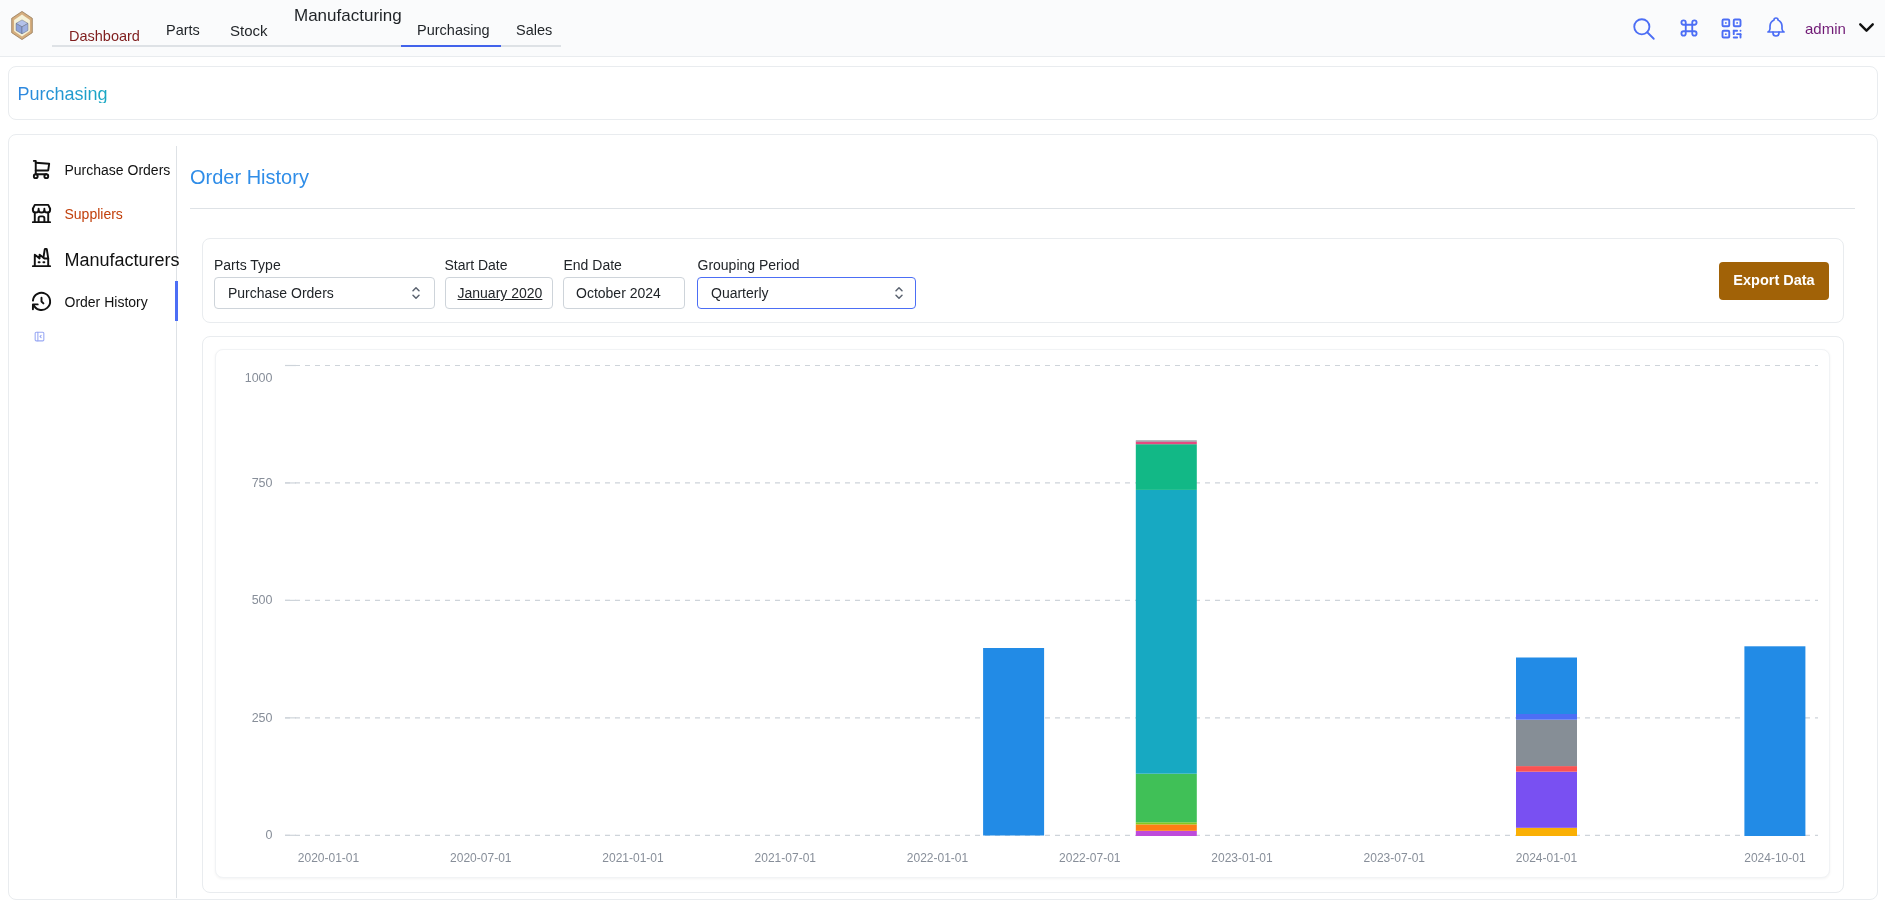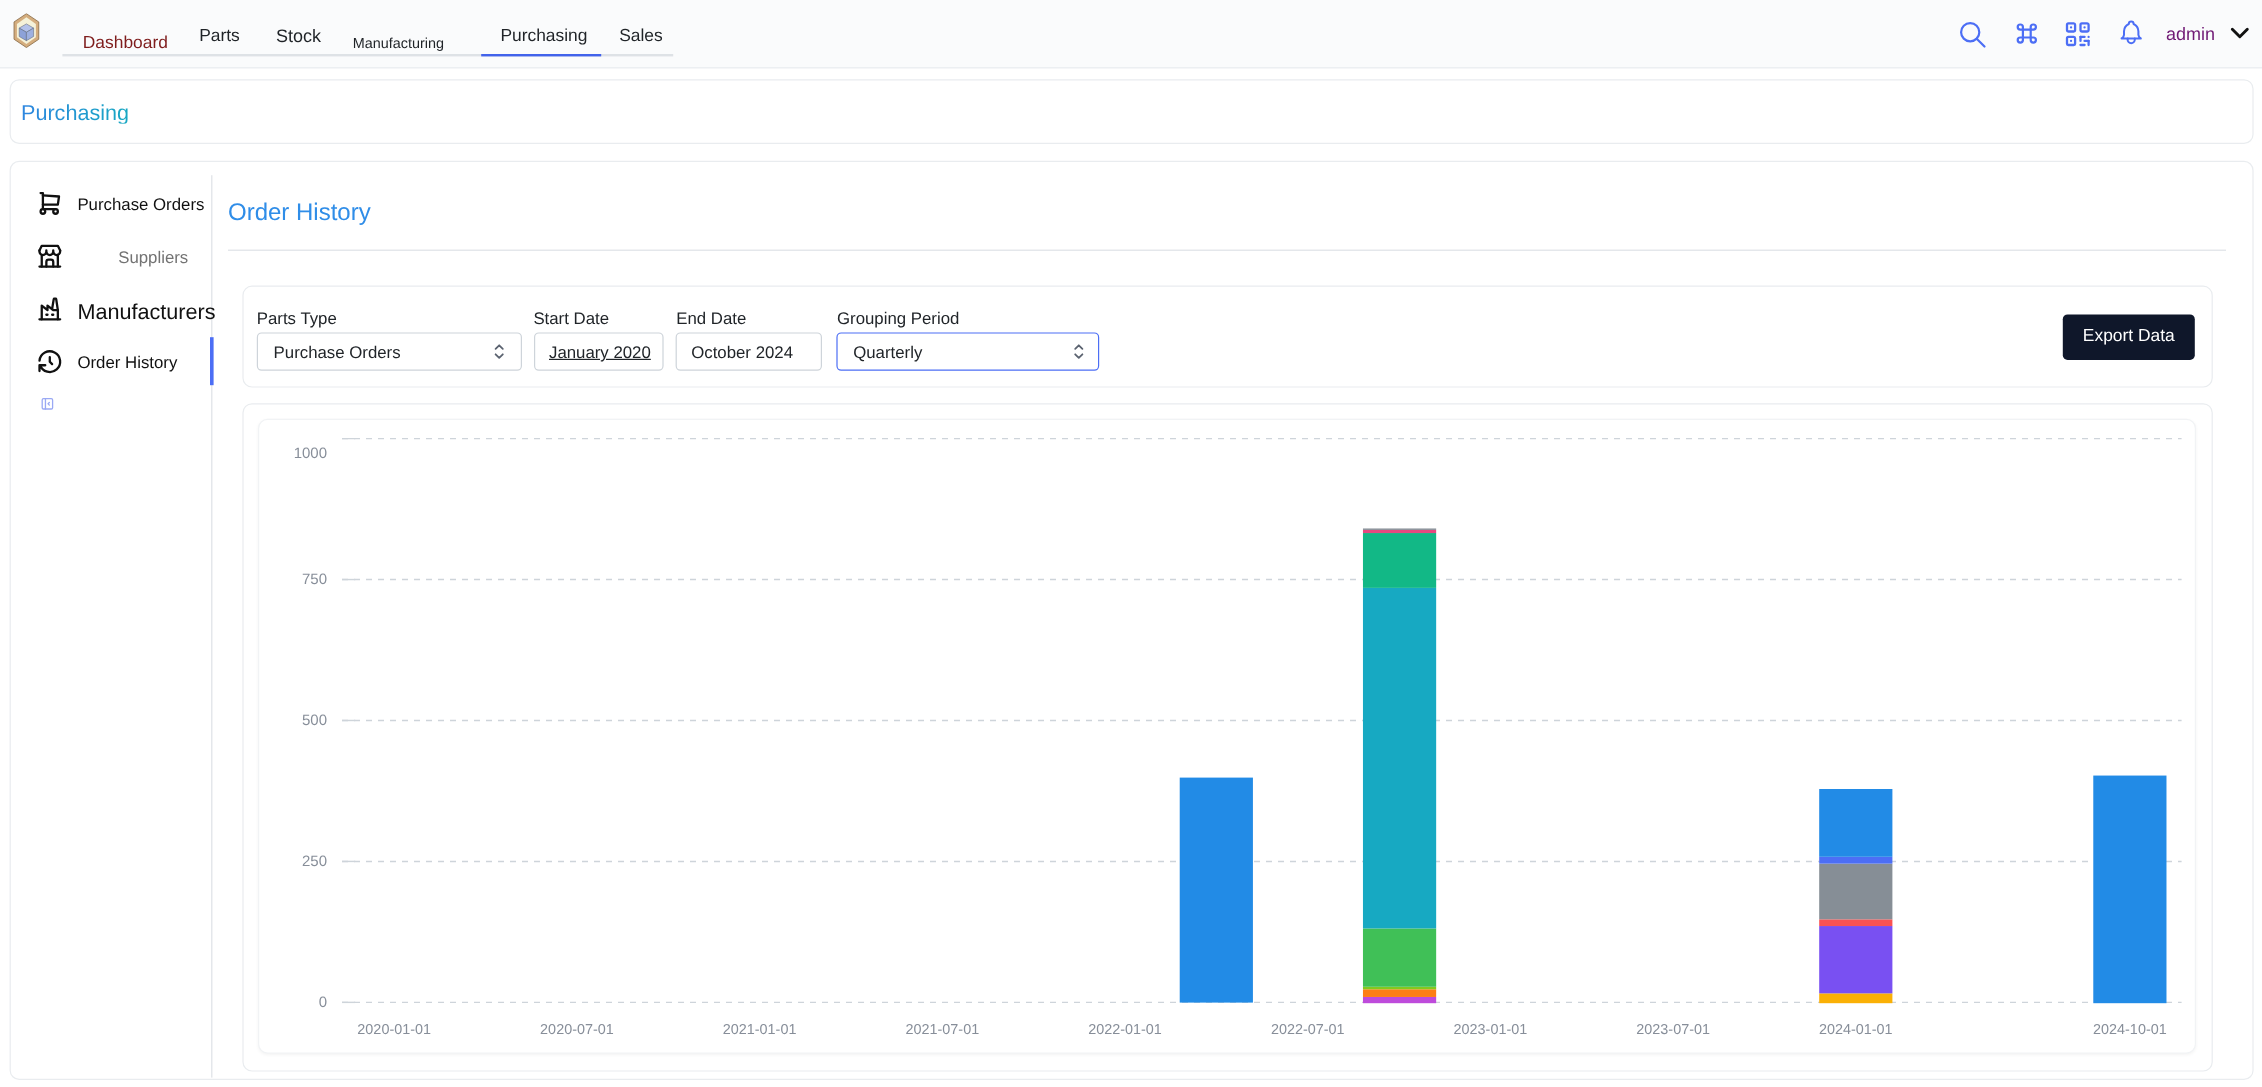--- a/index.html
+++ b/index.html
@@ -15,21 +15,21 @@
   <polygon points="12,0.4 22.3,7.3 22.3,21.7 12,28.6 1.7,21.7 1.7,7.3" fill="#d4ad7e" stroke="#8a6d49" stroke-width="0.7"></polygon>
   <polygon points="12,3.4 19.9,8.9 19.9,20.1 12,25.6 4.1,20.1 4.1,8.9" fill="#f5f2d9"></polygon>
   <polygon points="12,8.9 18,12.4 12,15.9 6,12.4" fill="#b3c2ea" stroke="#5c6577" stroke-width="0.45"></polygon>
   <polygon points="6,12.4 12,15.9 12,22.9 6,19.4" fill="#8da2d8" stroke="#5c6577" stroke-width="0.45"></polygon>
   <polygon points="12,15.9 18,12.4 18,19.4 12,22.9" fill="#9db0e0" stroke="#5c6577" stroke-width="0.45"></polygon>
 </svg>
 
 <div class="abs" style="left:69px;top:28px;font-size:14.5px;color:#7f1d1d;">Dashboard</div>
 <div class="abs" style="left:166px;top:22px;font-size:14.5px;color:#1f2327;">Parts</div>
 <div class="abs" style="left:230px;top:22px;font-size:15px;color:#1f2327;">Stock</div>
-<div class="abs" style="left:294px;top:29px;font-size:12px;color:#1f2327;">Manufacturing</div>
+<div class="abs" style="left:294px;top:6px;font-size:17px;color:#1f2327;">Manufacturing</div>
 <div class="abs" style="left:417px;top:22px;font-size:14.5px;color:#1f2327;">Purchasing</div>
 <div class="abs" style="left:516px;top:22px;font-size:14.5px;color:#1f2327;">Sales</div>
 <div class="abs" style="left:52px;top:45.2px;width:509px;height:1.6px;background:#dee2e6;"></div>
 <div class="abs" style="left:401px;top:44.6px;width:100px;height:2.7px;background:#4263eb;"></div>
 
 <svg class="abs" style="left:1631px;top:15.5px;" width="26" height="26" viewBox="0 0 24 24" fill="none" stroke="#4c6ef5" stroke-width="1.7" stroke-linecap="round" stroke-linejoin="round">
   <circle cx="10" cy="10" r="7"></circle>
     <path d="M21 21l-6 -6"></path>
 </svg>
 <svg class="abs" style="left:1676px;top:15px;" width="26" height="26" viewBox="0 0 24 24" fill="none" stroke="#4c6ef5" stroke-width="1.7" stroke-linecap="round" stroke-linejoin="round">
@@ -75,21 +75,21 @@
 <div class="abs" style="left:64.5px;top:162px;font-size:14px;color:#111;">Purchase Orders</div>
 
 <svg class="abs" style="left:29.5px;top:201.5px;" width="23" height="23" viewBox="0 0 24 24" fill="none" stroke="#111" stroke-width="2" stroke-linecap="round" stroke-linejoin="round">
   <path d="M3 21l18 0"></path>
     <path d="M3 7v1a3 3 0 0 0 6 0v-1m0 1a3 3 0 0 0 6 0v-1m0 1a3 3 0 0 0 6 0v-1"></path>
     <path d="M3 7l2 -4h14l2 4"></path>
     <path d="M5 21l0 -10.15"></path>
     <path d="M19 21l0 -10.15"></path>
     <path d="M9 21v-4a2 2 0 0 1 2 -2h2a2 2 0 0 1 2 2v4"></path>
 </svg>
-<div class="abs" style="left:64.5px;top:206px;font-size:14px;color:#737373;margin-left:34px;">Suppliers</div>
+<div class="abs" style="left:64.5px;top:206px;font-size:14px;color:#c2410c;">Suppliers</div>
 
 <svg class="abs" style="left:29.5px;top:245.5px;" width="23" height="23" viewBox="0 0 24 24" fill="none" stroke="#111" stroke-width="2" stroke-linecap="round" stroke-linejoin="round">
   <path d="M3 21h18"></path>
     <path d="M5 21v-12l5 4v-4l5 4h4"></path>
     <path d="M19 21v-8l-1.436 -9.574a.5 .5 0 0 0 -.495 -.426h-1.145a.5 .5 0 0 0 -.494 .418l-1.43 8.582"></path>
     <path d="M9 17h1"></path>
     <path d="M14 17h1"></path>
 </svg>
 <div class="abs" style="left:64.5px;top:250px;font-size:18px;color:#111;">Manufacturers</div>
 
@@ -127,21 +127,21 @@
 <div class="abs" style="left:563px;top:277px;width:121.5px;height:32px;border:1px solid #ced4da;border-radius:4px;background:#fff;"></div>
 <div class="abs" style="left:576px;top:285px;font-size:14px;color:#212529;">October 2024</div>
 
 <div class="abs" style="left:697px;top:277px;width:219px;height:32px;border:1.5px solid #4c6ef5;border-radius:4px;background:#fff;"></div>
 <div class="abs" style="left:711px;top:285px;font-size:14px;color:#212529;">Quarterly</div>
 <svg class="abs" style="left:890px;top:283.8px;" width="18" height="18" viewBox="0 0 24 24" fill="none" stroke="#5b6370" stroke-width="2" stroke-linecap="round" stroke-linejoin="round">
   <path d="M8 9l4 -4l4 4"></path>
     <path d="M16 15l-4 4l-4 -4"></path>
 </svg>
 
-<div class="abs" style="left:1719px;top:262px;width:110px;height:37.5px;background:#0f172a;border-radius:4px;color:#fff;font-size:14.5px;font-weight:400;text-align:center;line-height:37.5px;">Export Data</div>
+<div class="abs" style="left:1719px;top:262px;width:110px;height:37.5px;background:#a16207;border-radius:4px;color:#fff;font-size:14.5px;font-weight:700;text-align:center;line-height:37.5px;">Export Data</div>
 
 <div class="abs" style="left:201.5px;top:336px;width:1642px;height:557px;background:#fff;border:1px solid #e9ecef;border-radius:8px;"></div>
 <div class="abs" style="left:214.5px;top:348.5px;width:1615px;height:529px;background:#fff;border:1px solid #f1f3f5;border-radius:8px;box-shadow:0 1px 3px rgba(0,0,0,0.05);"></div>
 
 <svg class="abs" style="left:214.5px;top:348.5px;" width="1615" height="529" viewBox="0 0 1615 529">
 
   <g stroke="#ced4da" stroke-width="1.2" fill="none">
     <line x1="70" y1="16.5" x2="81" y2="16.5"></line>
       <line x1="70" y1="133.95" x2="81" y2="133.95"></line>
     <line x1="70" y1="251.4" x2="81" y2="251.4"></line>

